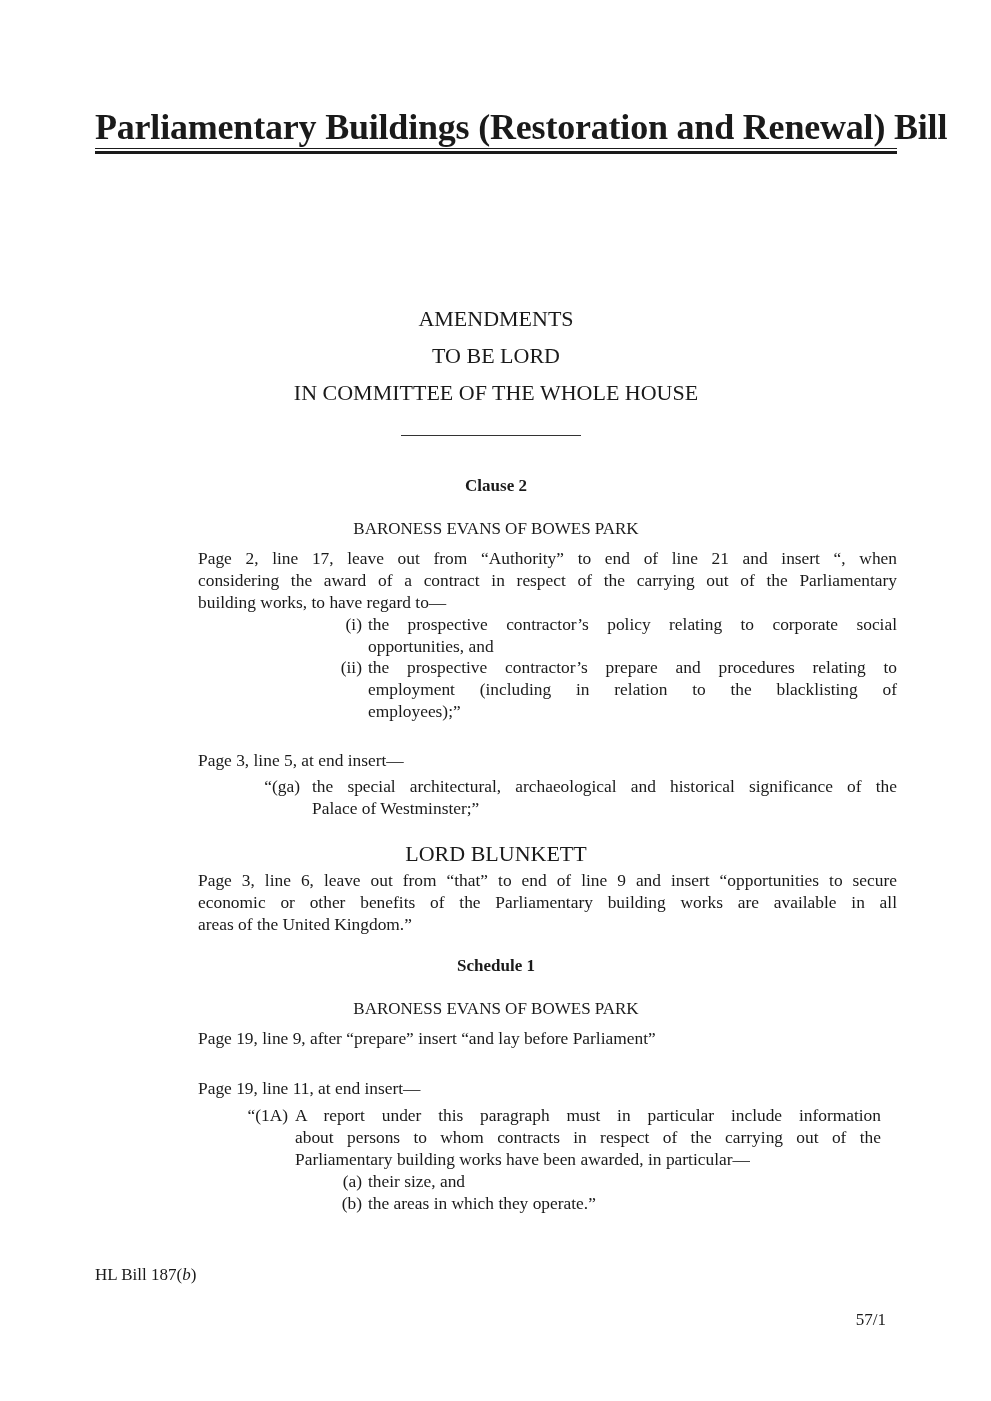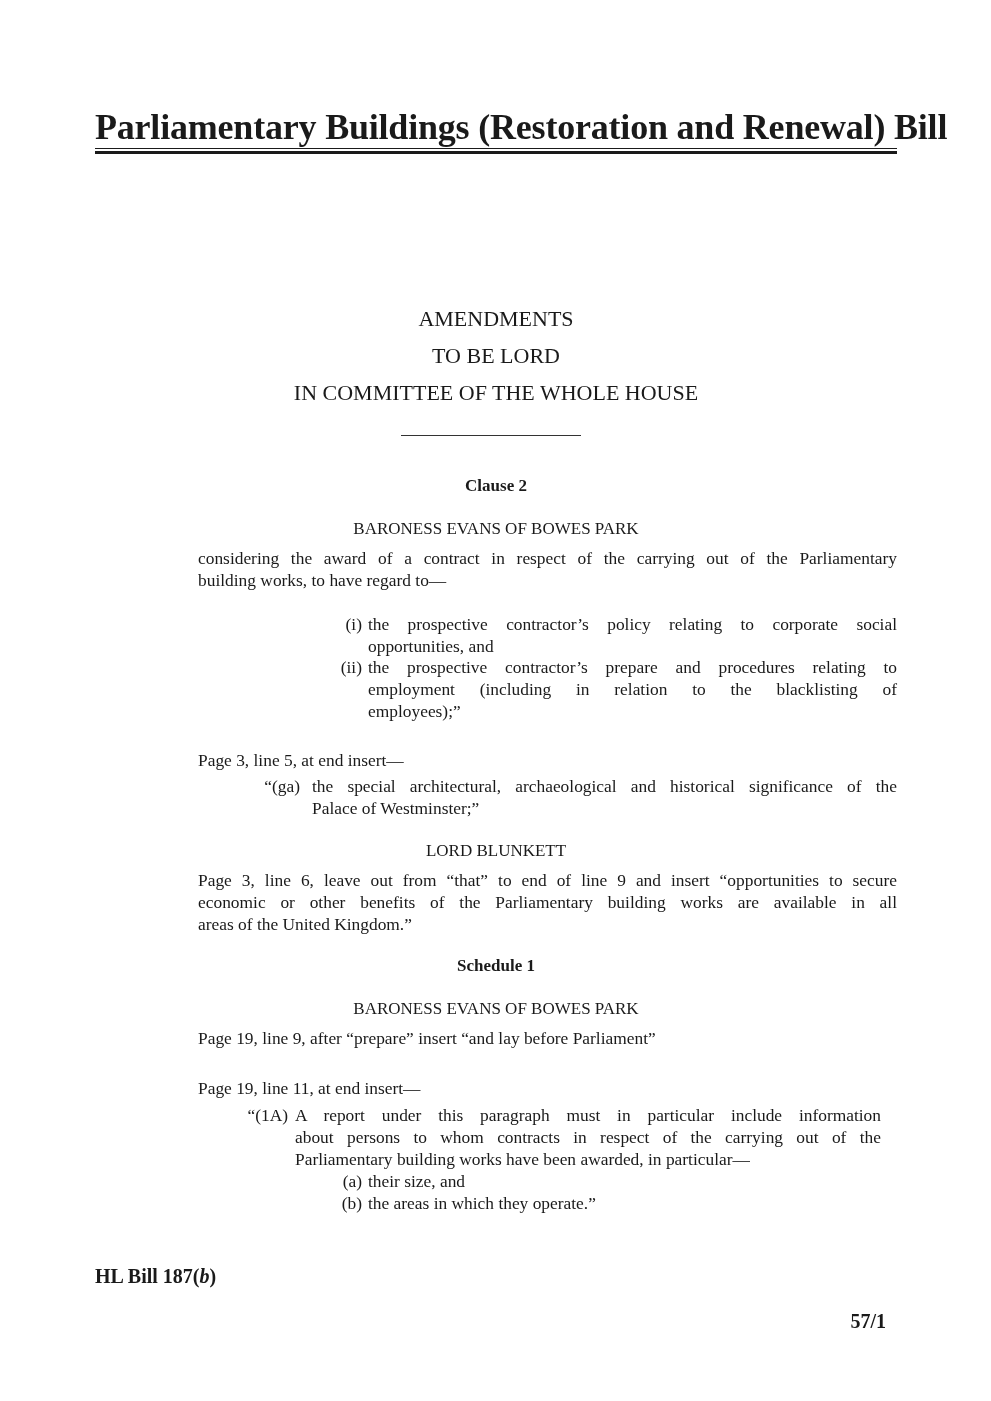--- a/index.html
+++ b/index.html
@@ -11,38 +11,39 @@
   .rule1 { left: 95px; width: 802px; top: 148px; height: 1px; background: #1a1a1a; }
   .rule2 { left: 95px; width: 802px; top: 151px; height: 3px; background: #1a1a1a; }
   .center { left: 95px; width: 802px; text-align: center; font-size: 22px; }
   .short-rule { left: 401px; width: 180px; top: 435px; height: 1px; background: #333; }
   .bold { font-weight: bold; }
   .para { left: 198px; width: 699px; font-size: 17.4px; line-height: 22px; text-align: justify; }
   .line { white-space: nowrap; }
   .just { text-align: justify; text-align-last: justify; }
   .item { position: absolute; font-size: 17.4px; line-height: 22px; }
   .num { position: absolute; text-align: right; }
-  .foot { font-size: 20px; font-weight: bold; }
+  .foot { font-size: 17px; }
 </style>
 </head>
 <body>
 
 <div class="abs title">Parliamentary Buildings (Restoration and Renewal) Bill</div>
 <div class="abs rule1"></div>
 <div class="abs rule2"></div>
 
 <div class="abs center" style="top:306px">AMENDMENTS</div>
 <div class="abs center" style="top:343px">TO BE LORD</div>
 <div class="abs center" style="top:380px">IN COMMITTEE OF THE WHOLE HOUSE</div>
 <div class="abs short-rule"></div>
 
 <div class="abs center bold" style="top:476px;font-size:17px">Clause 2</div>
 <div class="abs center" style="top:519px;font-size:17px">BARONESS EVANS OF BOWES PARK</div>
 
 <div class="abs para" style="top:547px">
+  <div class="line just">Page 2, line 17, leave out from “Authority” to end of line 21 and insert “, when</div>
   <div class="line just">considering the award of a contract in respect of the carrying out of the Parliamentary</div>
   <div class="line">building works, to have regard to—</div>
 </div>
 
 <div class="item" style="left:300px;width:597px;top:613px">
   <span class="num" style="left:0;width:62px">(i)</span>
   <div style="margin-left:68px">
     <div class="line just">the prospective contractor’s policy relating to corporate social</div>
     <div class="line">opportunities, and</div>
   </div>
@@ -61,21 +62,21 @@
   <div class="line">Page 3, line 5, at end insert—</div>
 </div>
 <div class="item" style="left:240px;width:657px;top:775px">
   <span class="num" style="left:0;width:60px">“(ga)</span>
   <div style="margin-left:72px">
     <div class="line just">the special architectural, archaeological and historical significance of the</div>
     <div class="line">Palace of Westminster;”</div>
   </div>
 </div>
 
-<div class="abs center" style="top:841px;font-size:17px">LORD BLUNKETT</div>
+<div class="abs center" style="top:841px;font-size:22px">LORD BLUNKETT</div>
 <div class="abs para" style="top:869px">
   <div class="line just">Page 3, line 6, leave out from “that” to end of line 9 and insert “opportunities to secure</div>
   <div class="line just">economic or other benefits of the Parliamentary building works are available in all</div>
   <div class="line">areas of the United Kingdom.”</div>
 </div>
 
 <div class="abs center bold" style="top:956px;font-size:17px">Schedule 1</div>
 <div class="abs center" style="top:999px;font-size:17px">BARONESS EVANS OF BOWES PARK</div>
 
 <div class="abs para" style="top:1027px">

